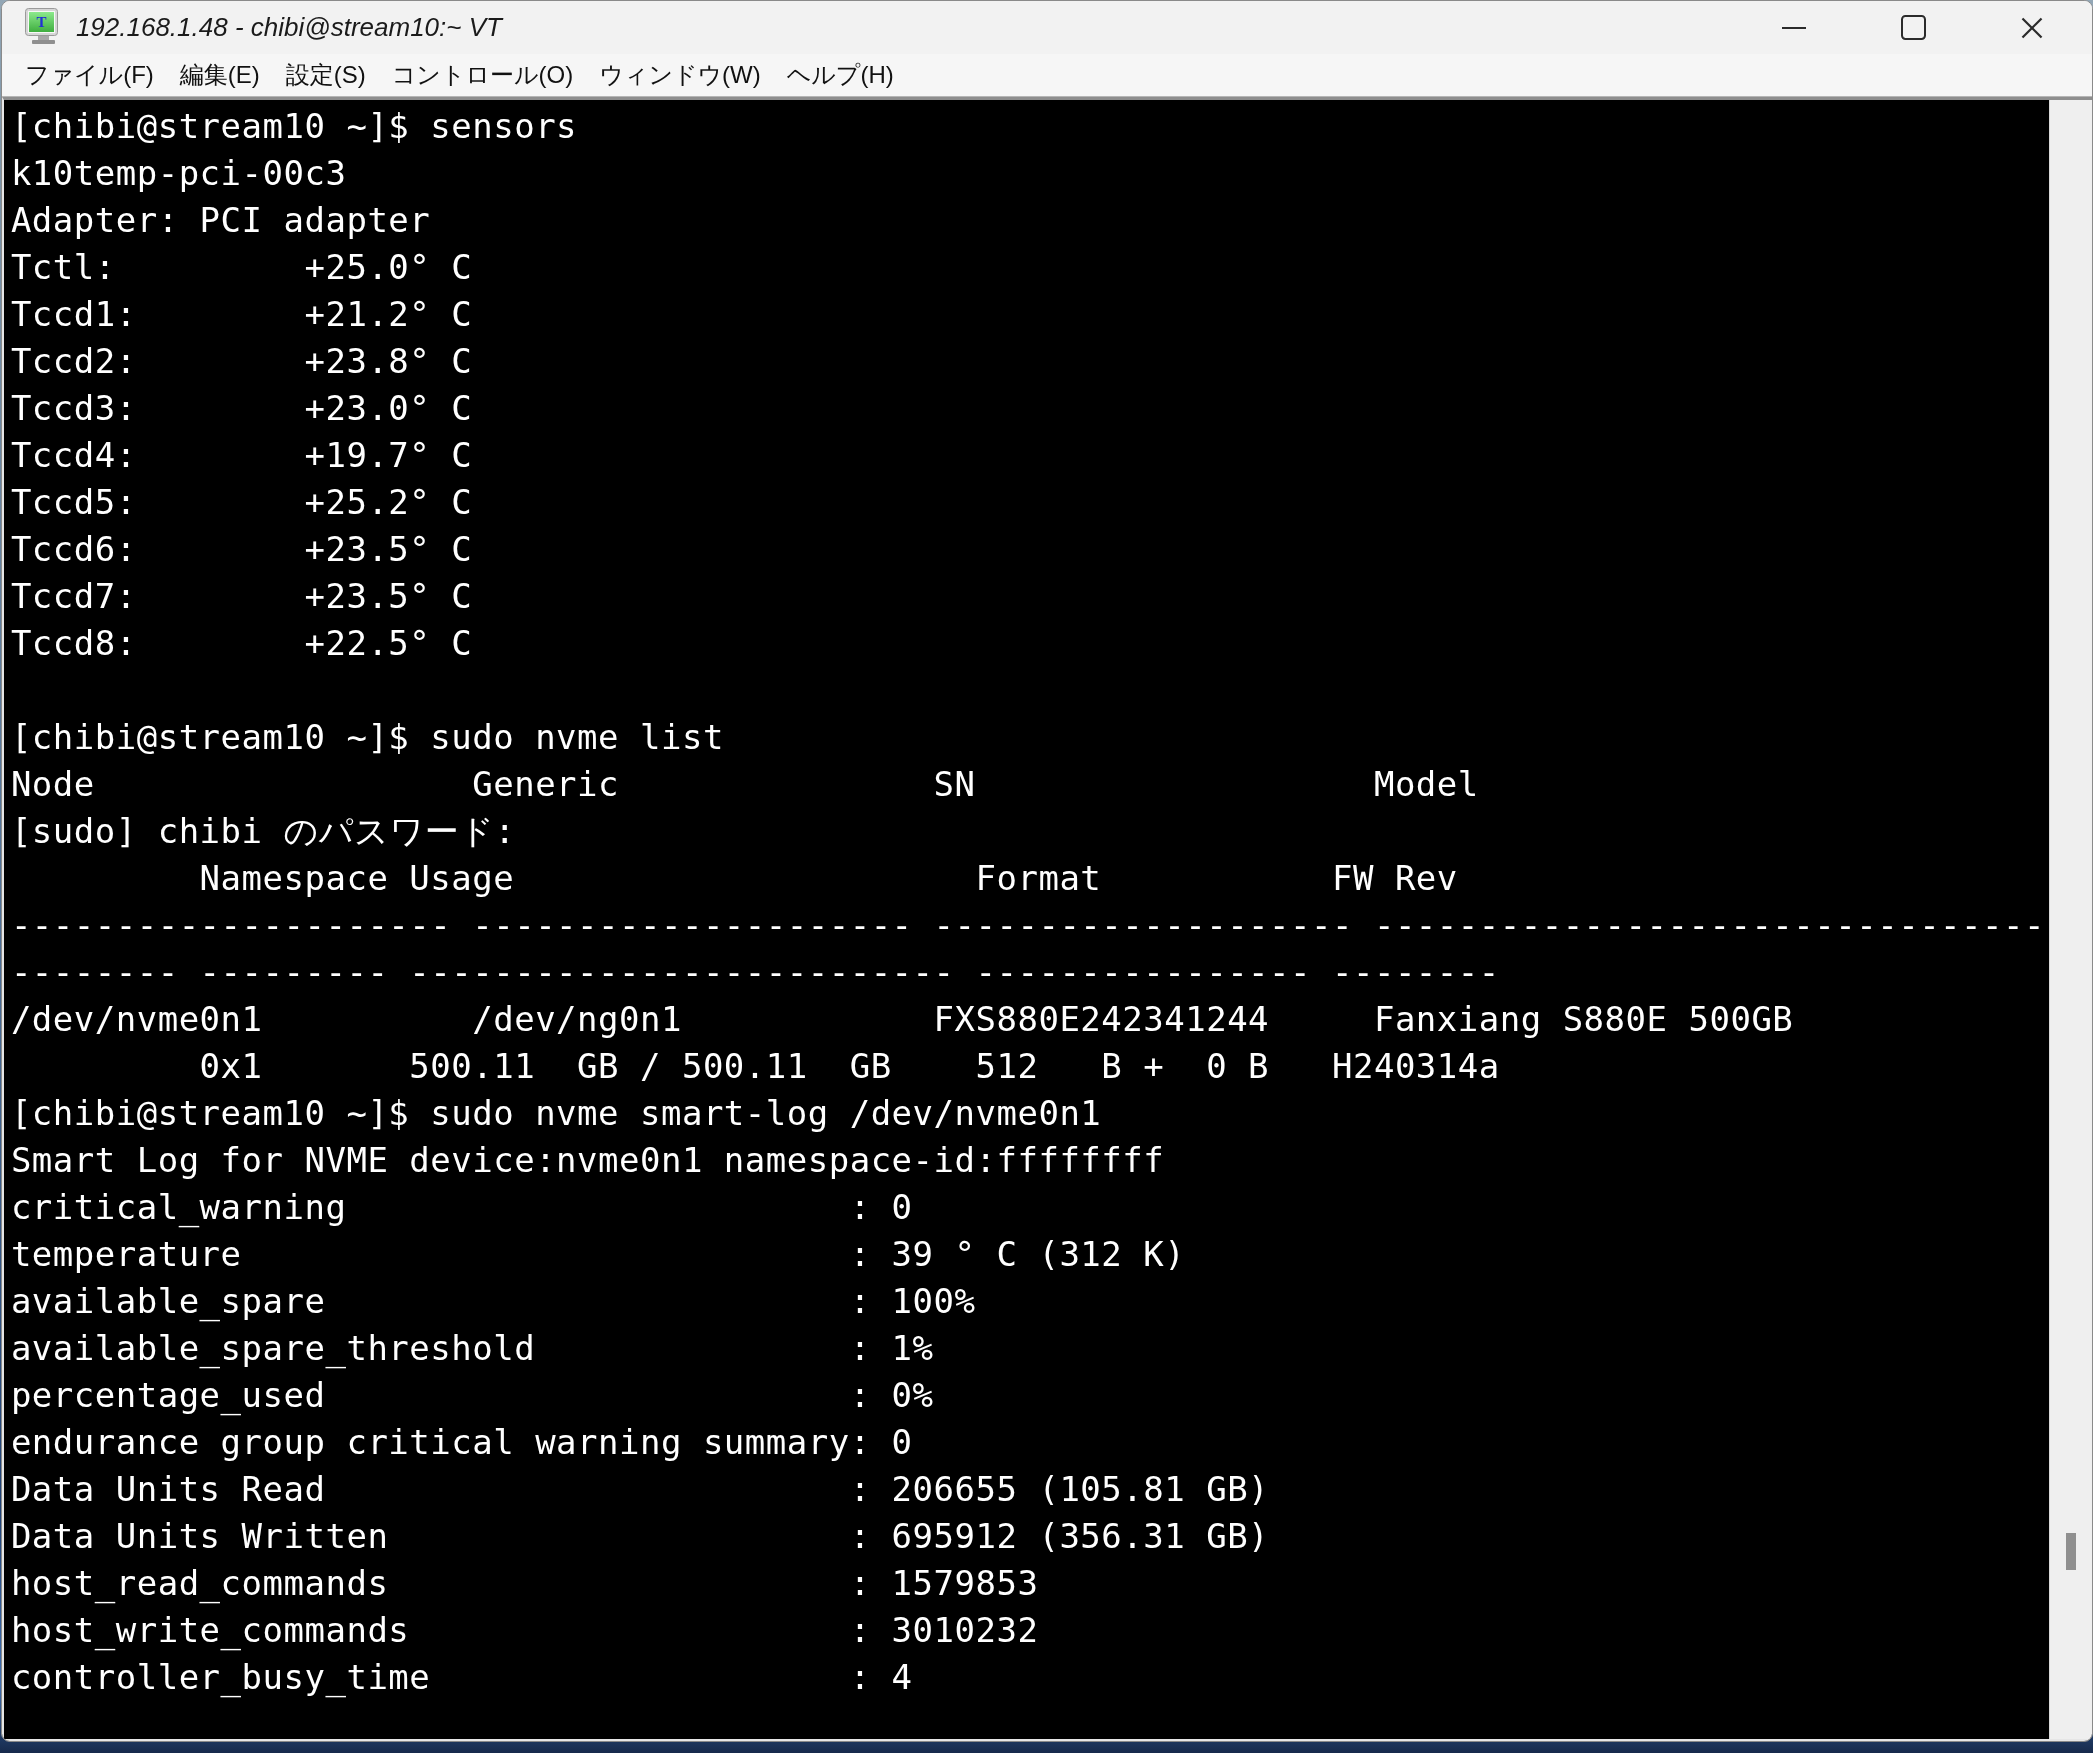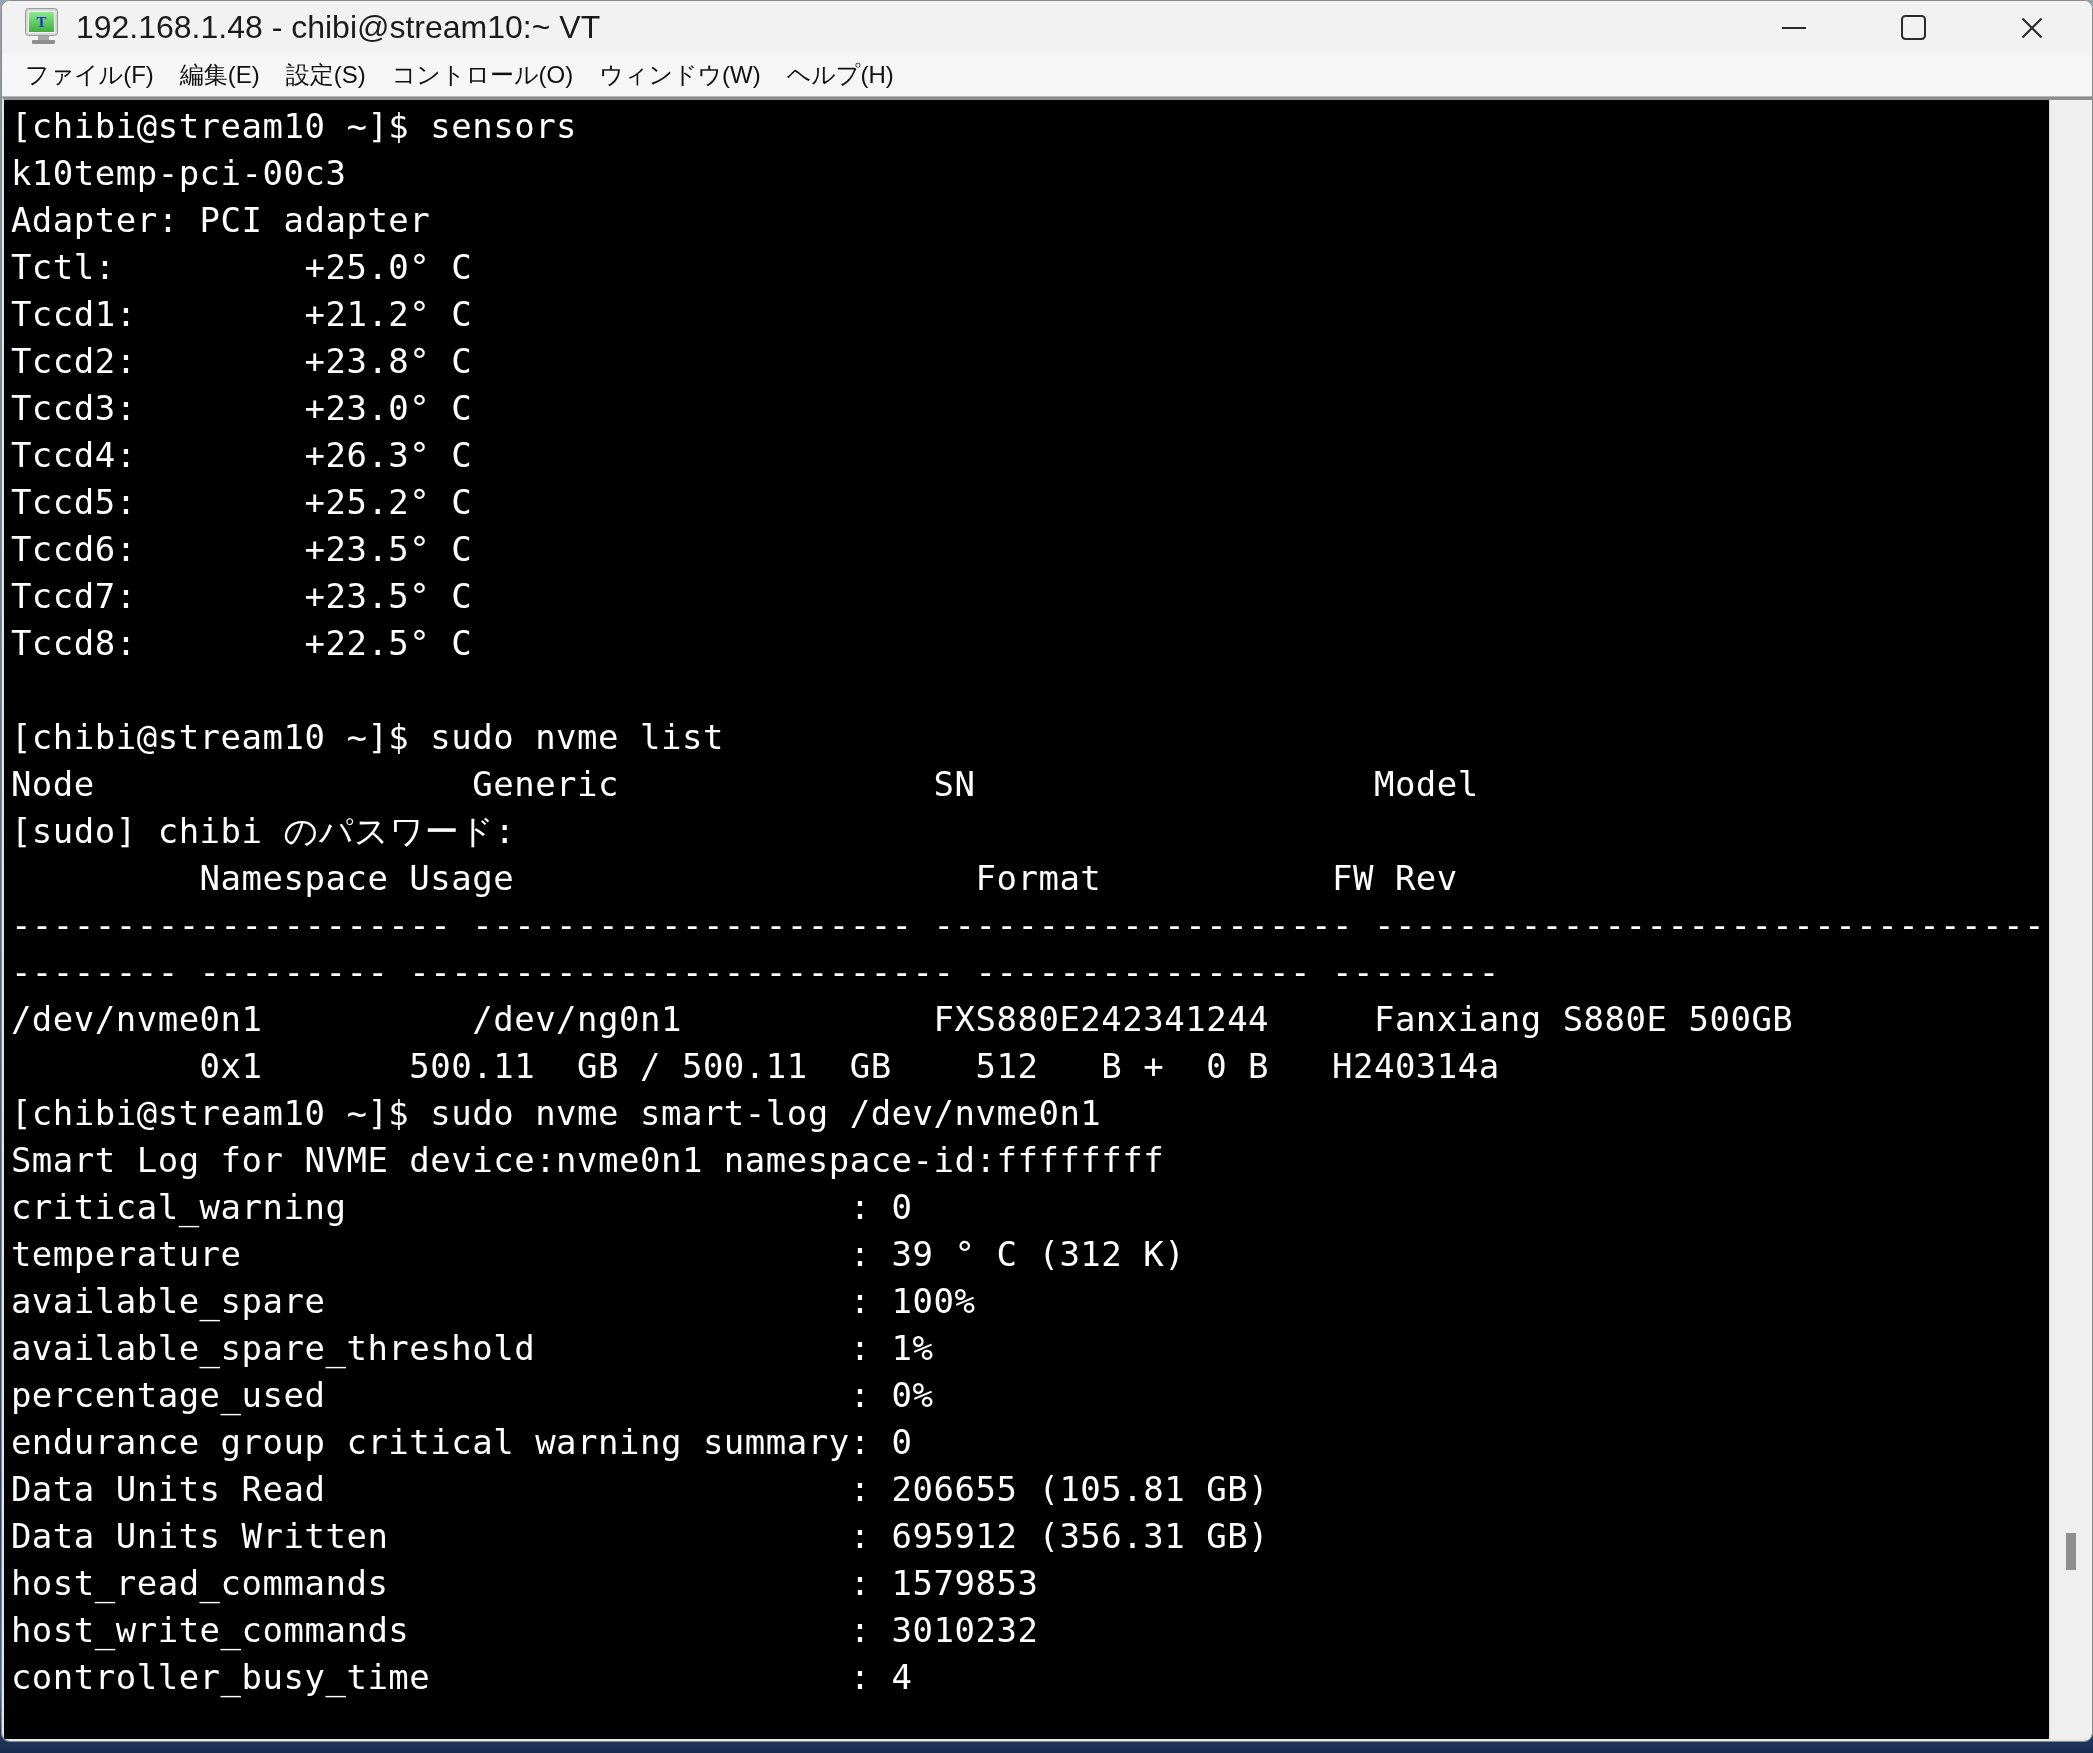--- a/index.html
+++ b/index.html
@@ -14,21 +14,21 @@
     background:#f2f2f2;display:flex;flex-direction:column;box-sizing:border-box;
   }
   
   .titlebar{height:53px;background:#f2f2f2;display:flex;align-items:center;flex:0 0 auto;}
   .tt-icon{width:37px;height:39px;margin:0 14px 0 23px;flex:0 0 auto;}
   .tt-monitor{width:33px;height:28px;background:#d6d6d6;border:1.8px solid #9a9a9a;border-radius:3.5px;padding:1.8px;box-sizing:border-box;}
   .tt-screen{width:100%;height:100%;background:linear-gradient(180deg,#8ce98c,#3fae3f);border:1.8px solid #f8f8f8;box-sizing:border-box;
     display:flex;align-items:center;justify-content:center;color:#2230d6;font-weight:bold;font-size:15px;line-height:1;font-family:"Liberation Serif",serif;}
   .tt-stand{width:10.5px;height:4.4px;background:#a8a8a8;margin:0 auto;}
   .tt-base{width:23px;height:3.5px;background:#8f8f8f;margin:0 auto;border-radius:0.9px;}
-  .title-text{font-size:32px;color:#1b1b1b;white-space:nowrap;}
+  .title-text{font-size:26px;color:#1b1b1b;white-space:nowrap;font-style:italic;}
   .ctl-group{margin-left:auto;display:flex;align-items:stretch;height:100%;}
   .ctl{width:119px;display:flex;align-items:center;justify-content:center;cursor:default;}
   .glyph-min{width:24px;border-top:2.6px solid #2b2b2b;}
   .glyph-max{width:21px;height:21px;border:2.6px solid #2b2b2b;border-radius:4.4px;}
   
   .menubar{height:42px;background:#f6f6f6;display:flex;align-items:center;padding-left:10px;
     border-bottom:0.9px solid #b5b5b5;flex:0 0 auto;}
   .menu-item{font-size:24px;color:#111;padding:0 13px;white-space:nowrap;}
   
   .client{flex:1 1 auto;display:flex;background:#000;border-top:3.5px solid #8e8e8e;
@@ -83,21 +83,21 @@
 
   <div class="client">
     <div class="terminal">
       <div class="term-line">[chibi@stream10 ~]$ sensors</div>
       <div class="term-line">k10temp-pci-00c3</div>
       <div class="term-line">Adapter: PCI adapter</div>
       <div class="term-line">Tctl:         +25.0° C</div>
       <div class="term-line">Tccd1:        +21.2° C</div>
       <div class="term-line">Tccd2:        +23.8° C</div>
       <div class="term-line">Tccd3:        +23.0° C</div>
-      <div class="term-line">Tccd4:        +26.3° C</div>
+      <div class="term-line">Tccd4:        +19.7° C</div>
       <div class="term-line">Tccd5:        +25.2° C</div>
       <div class="term-line">Tccd6:        +23.5° C</div>
       <div class="term-line">Tccd7:        +23.5° C</div>
       <div class="term-line">Tccd8:        +22.5° C</div>
       <div class="term-line"></div>
       <div class="term-line">[chibi@stream10 ~]$ sudo nvme list</div>
       <div class="term-line">Node                  Generic               SN                   Model</div>
       <div class="term-line">[sudo] chibi のパスワード:</div>
       <div class="term-line">         Namespace Usage                      Format           FW Rev</div>
       <div class="term-line">--------------------- --------------------- -------------------- --------------------------------</div>

